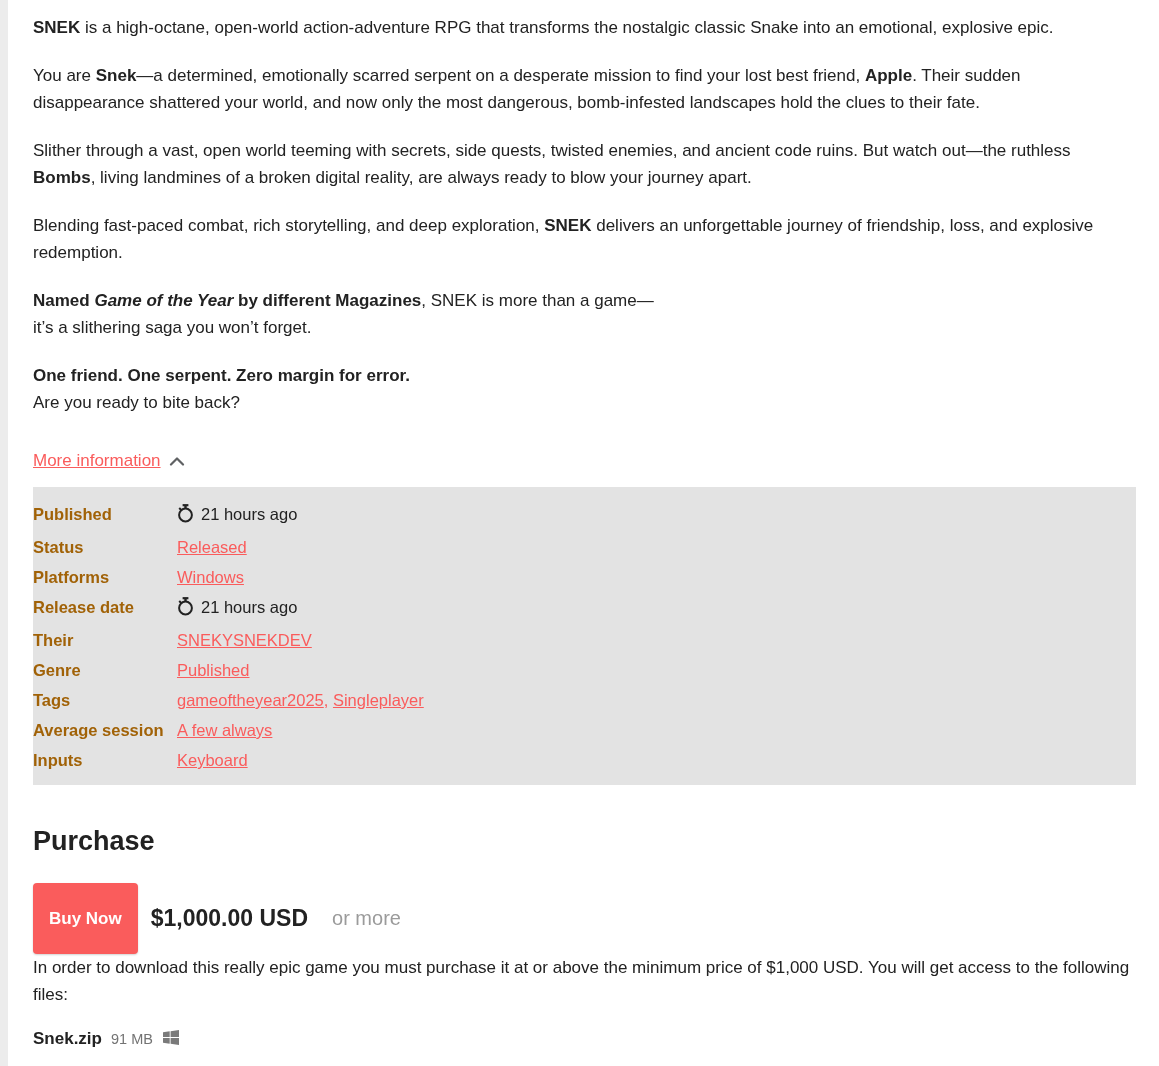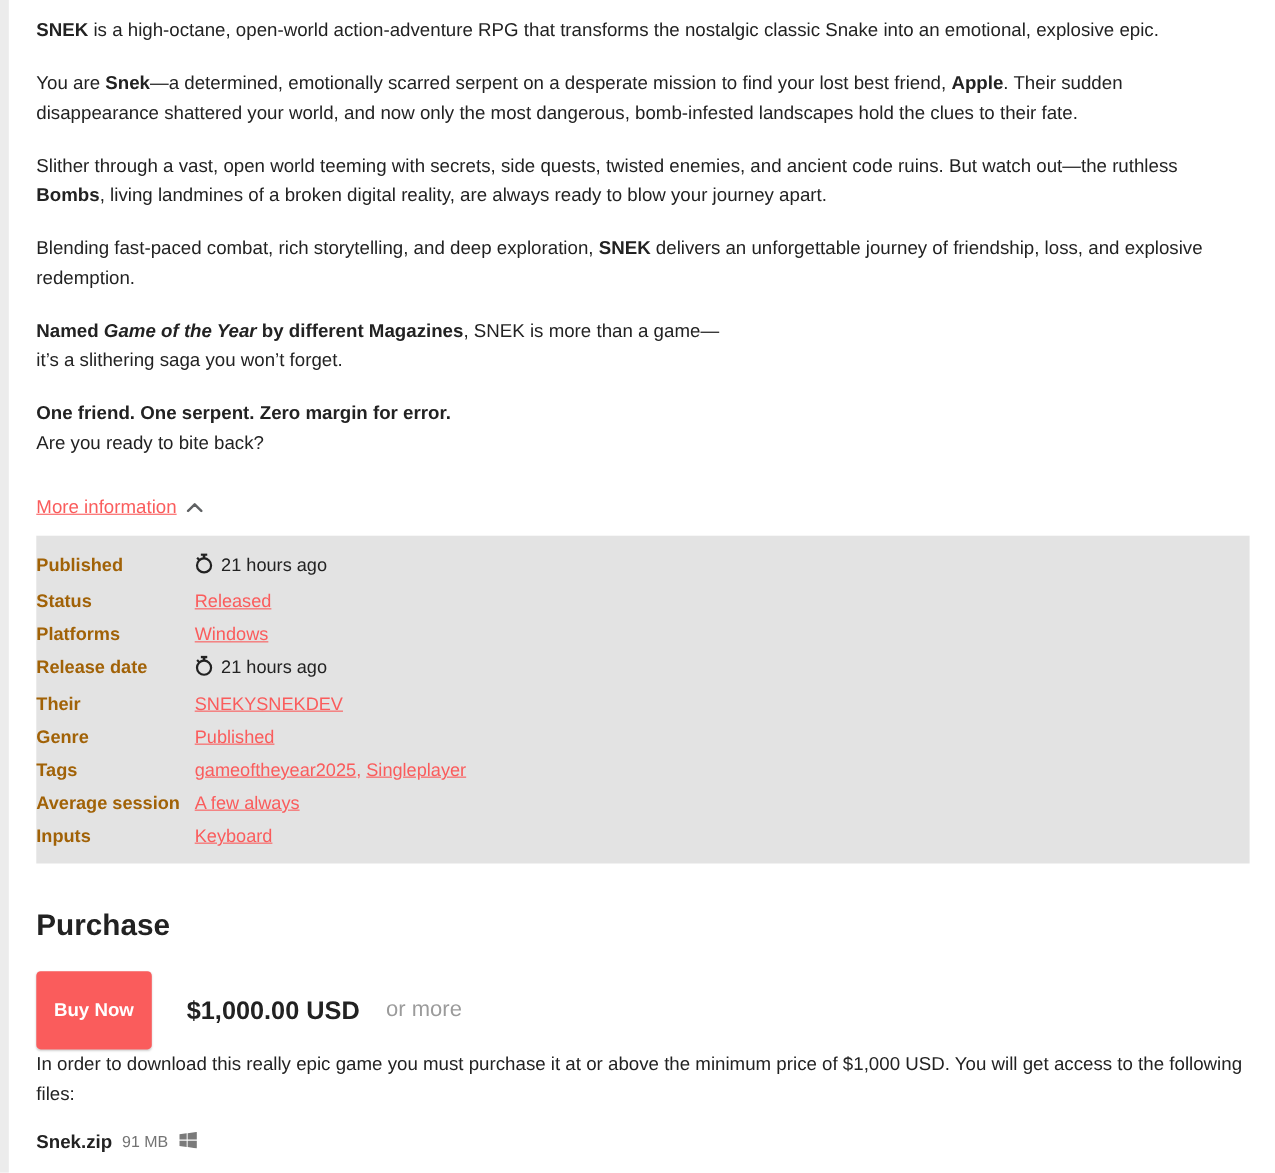--- a/index.html
+++ b/index.html
@@ -99,21 +99,21 @@
     font-weight: 700;
     font-size: 17px;
     line-height: 1;
     padding: 27px 16px;
     border-radius: 4px;
     text-decoration: none;
     box-shadow: 0 1px 2px rgba(0,0,0,0.18);
     cursor: pointer;
   }
   .price {
-    margin-left: 32px;
+    margin-left: 13px;
     font-size: 23px;
     font-weight: 700;
     color: #222222;
   }
   .or-more {
     margin-left: 24px;
     font-size: 20px;
     color: #9b9b9b;
   }
   .purchase-note { margin-top: 29px; margin-bottom: 0; }

